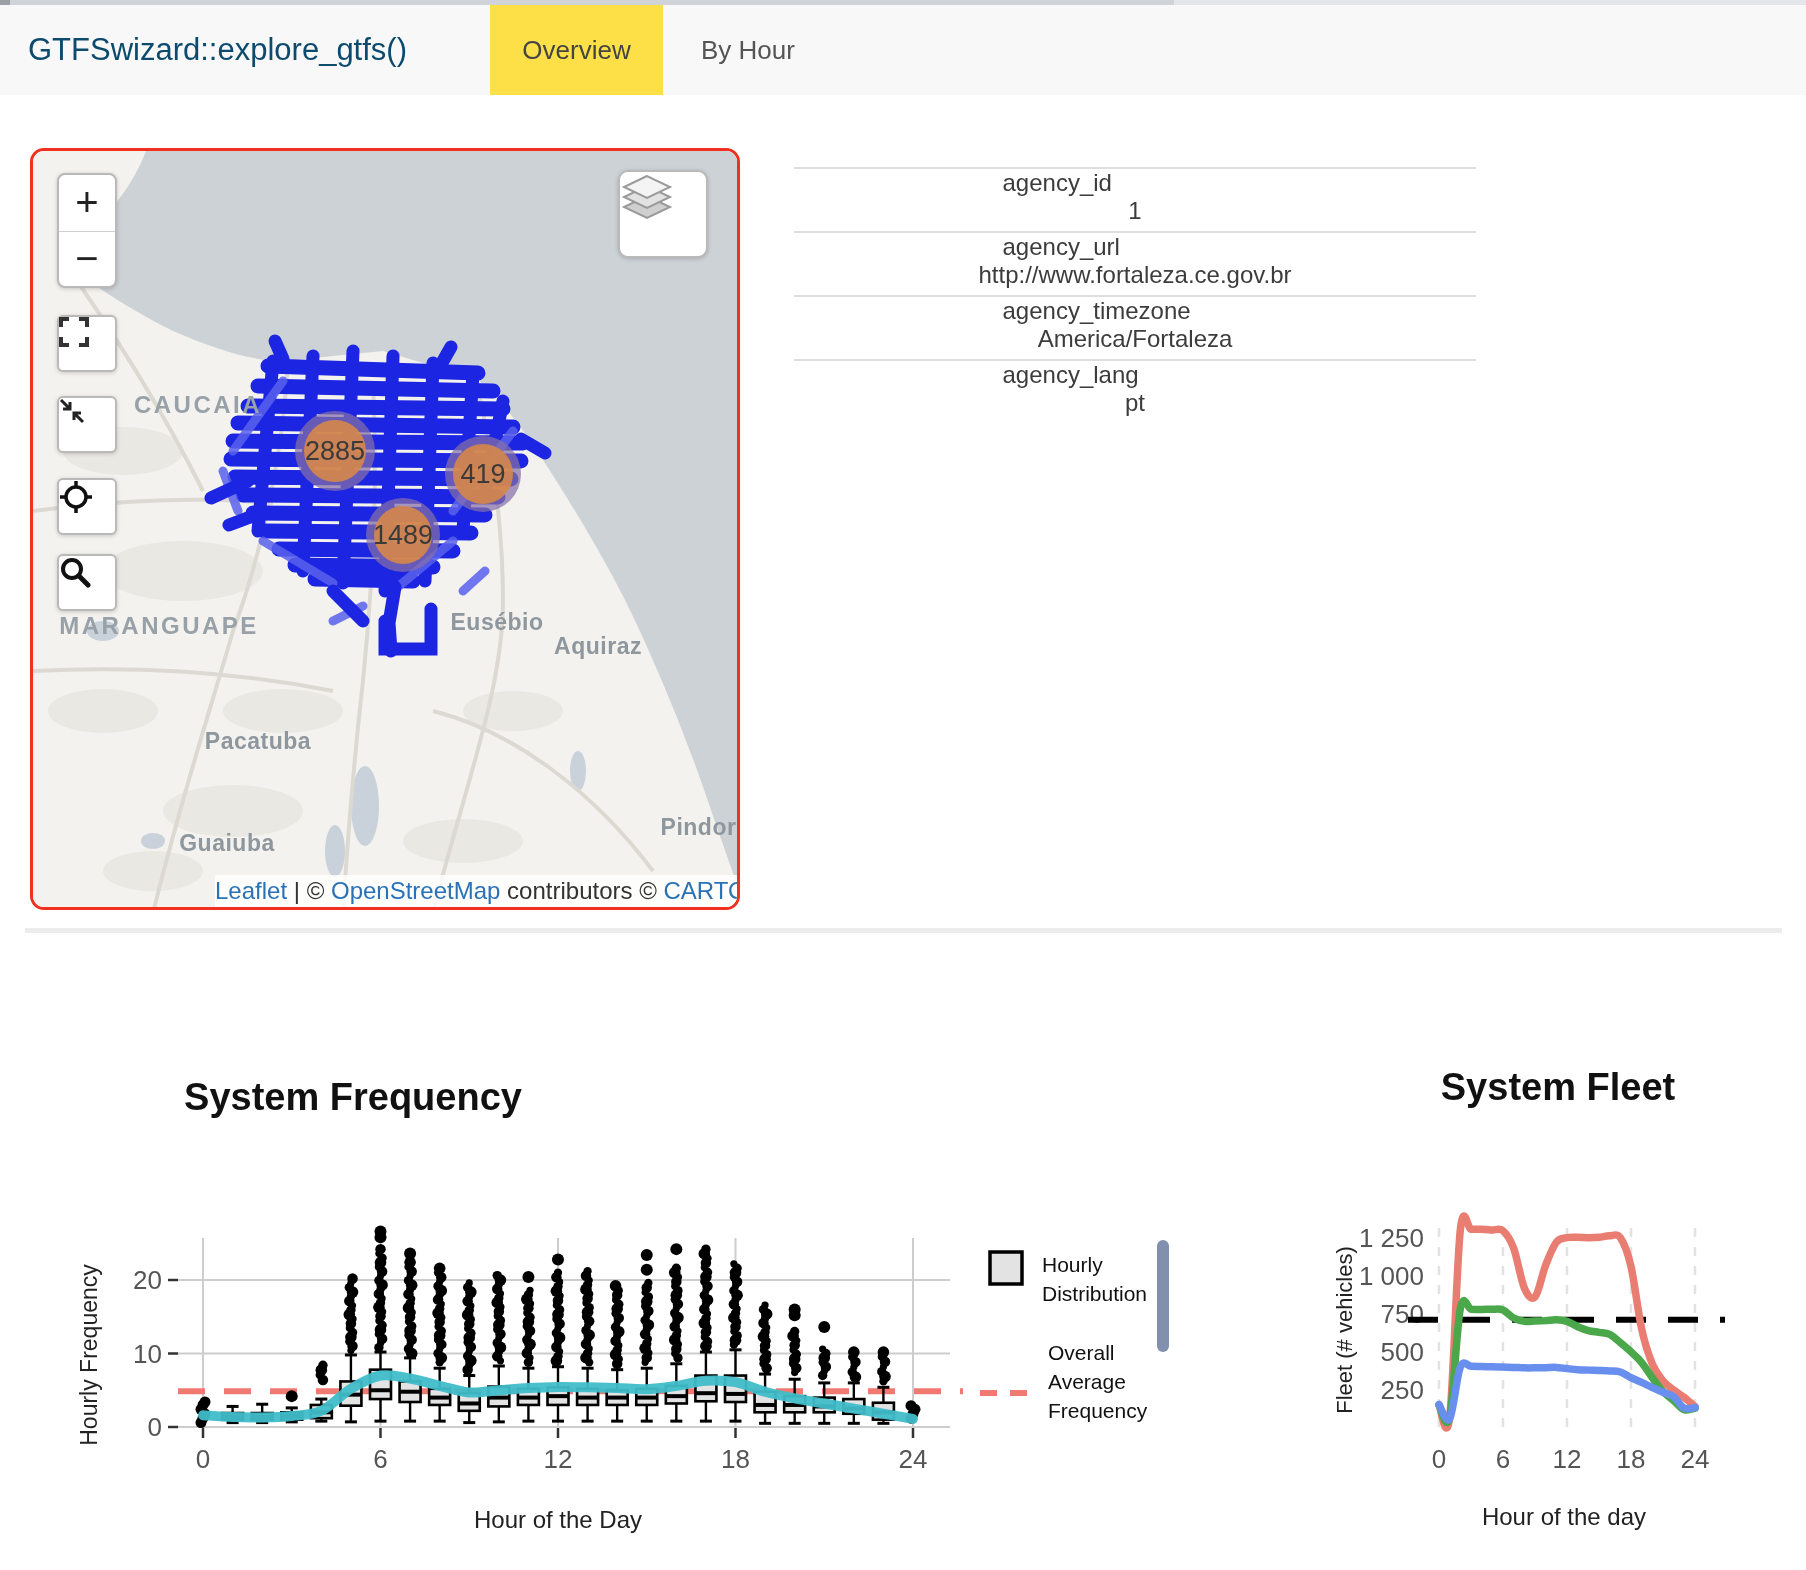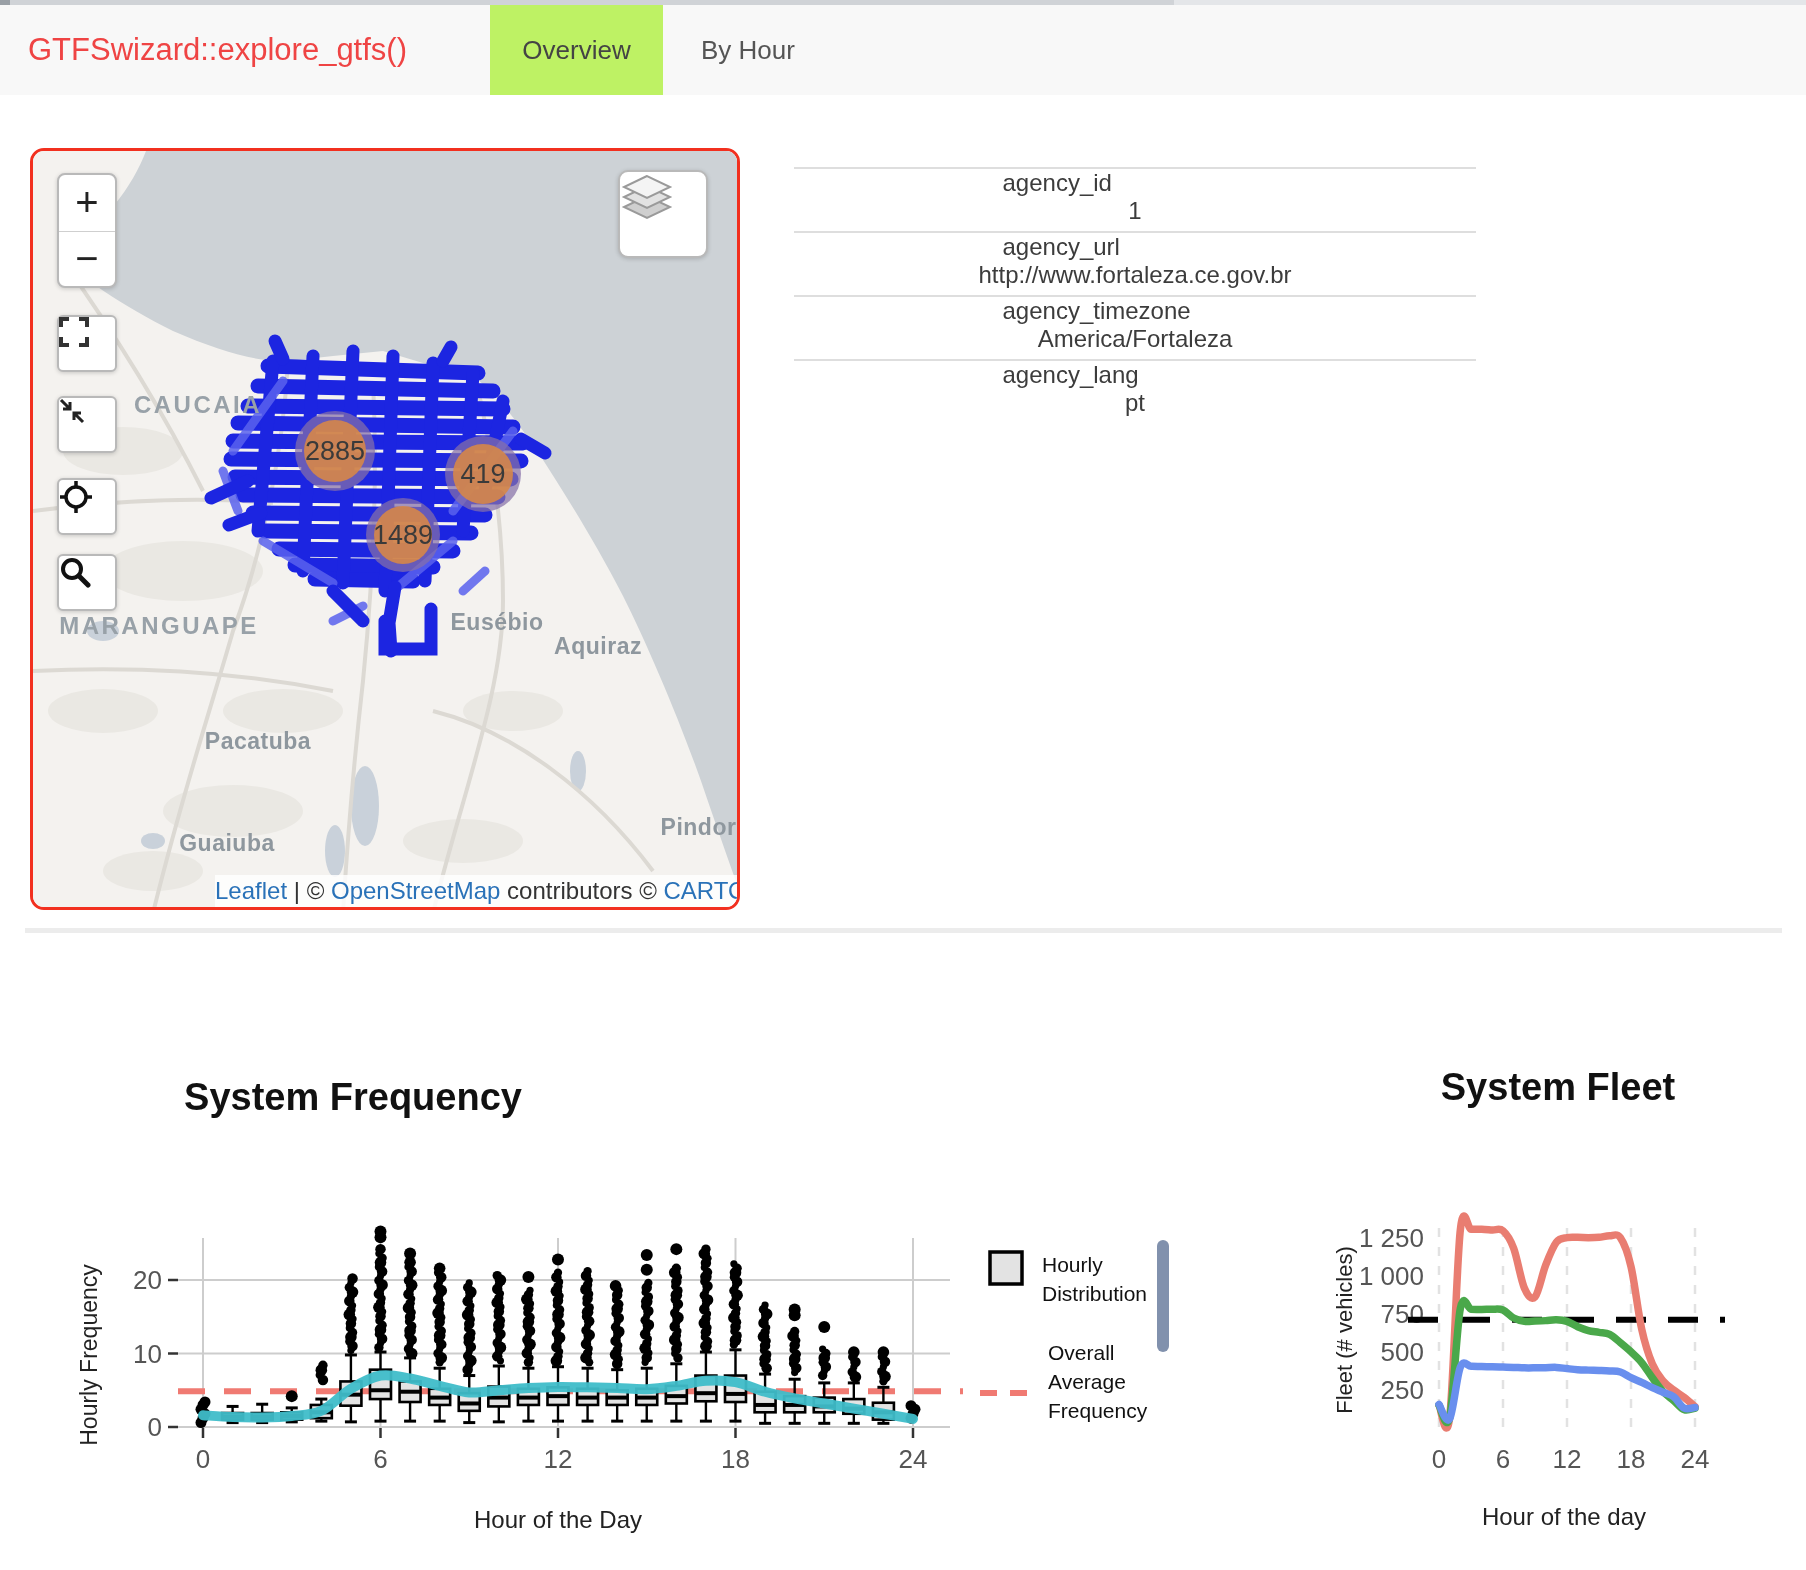--- a/index.html
+++ b/index.html
@@ -7,24 +7,24 @@
        font-family:"Liberation Sans","DejaVu Sans",sans-serif;}
 
   
   #top-strip{position:absolute;left:0;top:0;width:1806px;height:5px;background:#e4e6e9;}
   #top-strip .seg-dark{position:absolute;left:0;top:0;width:1174px;height:5px;background:#d0d3d7;}
   #top-strip .seg-cap{position:absolute;left:0;top:0;width:10px;height:5px;background:#9aa0a6;}
 
   
   #header{position:absolute;left:0;top:5px;width:1806px;height:90px;background:#f8f8f8;}
   #app-title{position:absolute;left:28px;top:0;height:90px;line-height:90px;
-             font-size:31px;color:#ef4444;white-space:nowrap;text-align:right;}
+             font-size:31px;color:#0c4a6e;white-space:nowrap;text-align:right;}
   .tab{position:absolute;top:0;height:90px;line-height:90px;text-align:center;
        font-size:26px;color:#555;cursor:pointer;}
-  .tab.active{background:#bef264;color:#444;}
+  .tab.active{background:#fde047;color:#444;}
   #tab-overview{left:490px;width:173px;}
   #tab-byroute{left:663px;width:170px;}
 
   
   #map{position:absolute;left:30px;top:148px;width:710px;height:762px;
        border:3px solid #f2301f;border-radius:14px;overflow:hidden;background:#f4f2ef;box-sizing:border-box;}
   #map svg{position:absolute;left:0;top:0;}
   .map-btn{position:absolute;background:#fff;border:2px solid #b9b9b9;border-radius:6px;
            box-shadow:0 1px 4px rgba(0,0,0,.18);display:flex;align-items:center;justify-content:center;
            cursor:pointer;box-sizing:border-box;}

